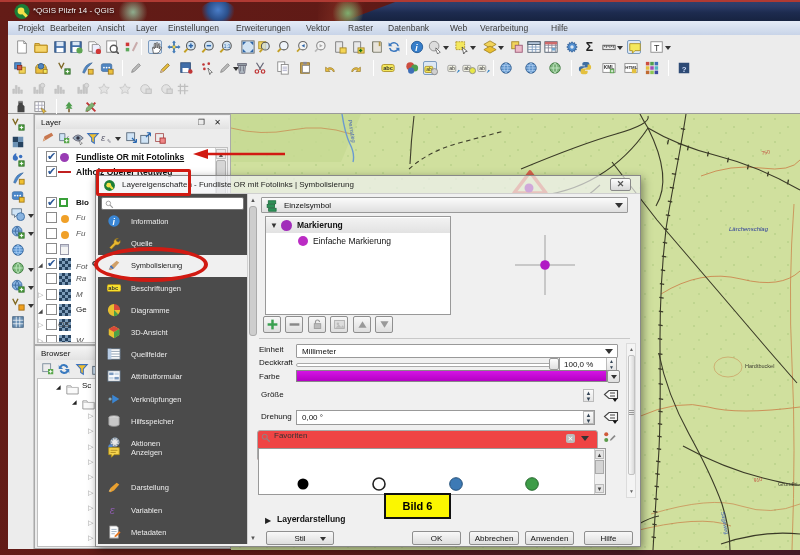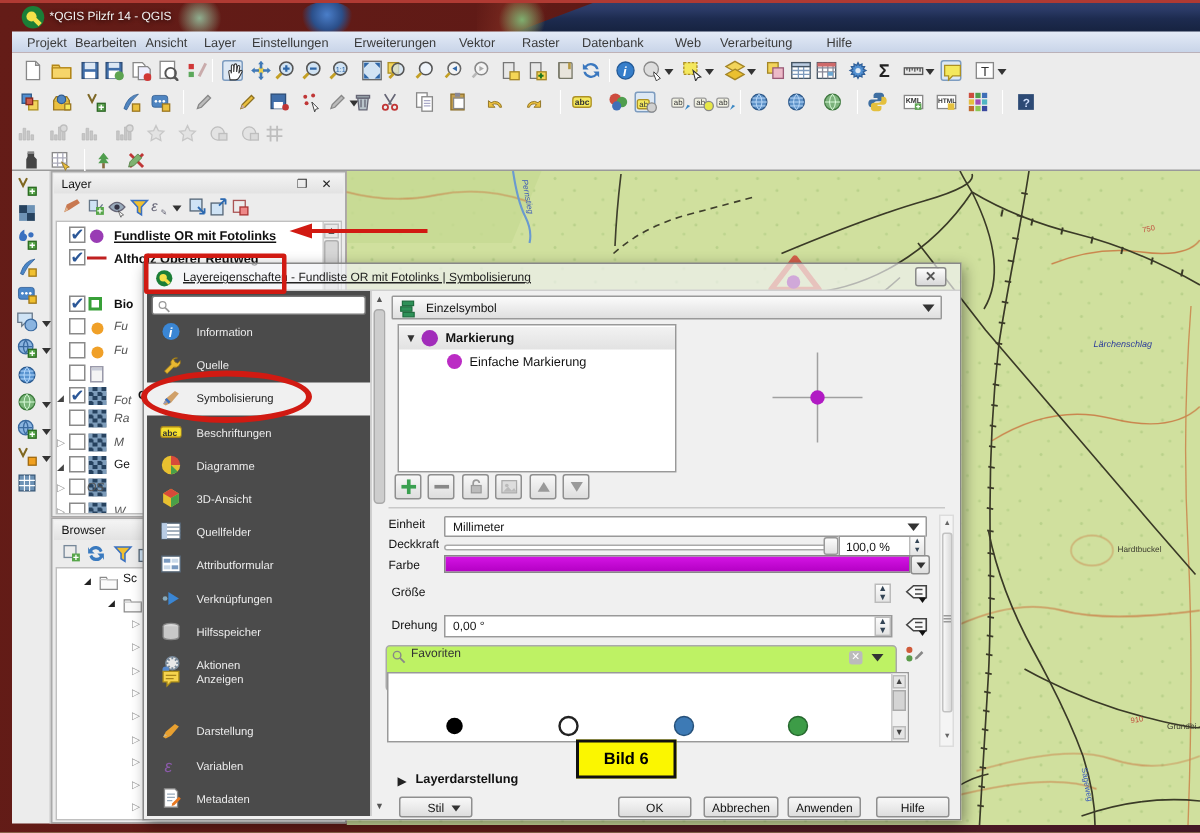--- a/index.html
+++ b/index.html
@@ -33,21 +33,21 @@
 #browsertb { position:absolute; left:2px; top:16px; height:15px; width:190px; }
 #browsertree { position:absolute; left:2px; top:32px; right:2px; bottom:1px; background:#fff; border:1px solid #c0c0c0; overflow:hidden; }
 .lrow { position:absolute; left:0; height:15px; font-size:8px; color:#111; white-space:nowrap; }
 .cb { position:absolute; width:11px; height:11px; top:1px; background:#fff; border:1px solid #8a8a8a; }
 .cb.on:before { content:"\2714"; position:absolute; left:0px; top:-2px; font-size:11px; color:#2b5797; }
 .exp { position:absolute; top:3px; width:8px; height:8px; font-size:8px; color:#444; }
 
 #map { left:231px; top:114px; width:569px; height:436px; }
 
 #dialog { left:95px; top:175px; width:546px; height:372px; background:transparent; border:1px solid #888; box-shadow:2px 3px 9px rgba(0,0,0,.42); }
-#dtitle { position:absolute; left:0; top:0; width:100%; height:18px; background:rgba(240,241,244,.68); border-bottom:1px solid #cfcfcf; font-size:8px; color:#222; line-height:18px;text-decoration:underline; }
+#dtitle { position:absolute; left:0; top:0; width:100%; height:18px; background:rgba(240,241,244,.68); border-bottom:1px solid #cfcfcf; font-size:8px; color:#222; line-height:18px; }
 #dclose { position:absolute; right:9px; top:2px; width:21px; height:13px; background:linear-gradient(#fdfdfd,#d8d8d8); border:1px solid #8a8a8a; border-radius:2px; color:#555; font-size:9px; line-height:11px; text-align:center; font-weight:bold; }
 #dsidebar { position:absolute; left:2px; top:18px; width:149px; bottom:2px; background:#4b4b4b; }
 #dsearch { position:absolute; left:3px; top:3px; width:143px; height:13px; background:#fff; border:1px solid #777; border-radius:2px; color:#999; font-size:9px; line-height:12px; padding-left:14px; }
 #dsbar { position:absolute; left:151px; top:18px; width:10px; bottom:2px; background:#f0f0f0; border-left:1px solid #d0d0d0; }
 .ditem { position:absolute; left:0; width:100%; height:22px; color:#ececec; font-size:7.5px; line-height:22px; }
 .ditem .txt { position:absolute; left:33px; }
 .ditem.sel { background:#f0f0f0; color:#222; }
 .dicon { position:absolute; left:9px; top:3px; width:16px; height:16px; }
 #dcontent { position:absolute; left:161px; top:18px; right:2px; bottom:2px; background:#f0f0f0; }
 .combo { position:absolute; background:#fff; border:1px solid #999; border-radius:1px; font-size:8px; color:#111; }
@@ -965,21 +965,21 @@
           <path d="M9.5 11.5h5L12 15z" fill="#111"></path>
         </svg></div>
       <div class="lbl" style="left: 4px; top: 218px;">Drehung</div>
       <div style="position: absolute; left: 39px; top: 216px; width: 299px; height: 15px; background: rgb(255, 255, 255); border: 1px solid rgb(153, 153, 153); font-size: 8px; color: rgb(17, 17, 17); line-height: 14px;"><span style="margin-left:5px">0,00 °</span></div>
       <div style="position: absolute; left: 326px; top: 217px; width: 11px; height: 13px; font-size: 6px; color: rgb(51, 68, 85); text-align: center; line-height: 6px; background: linear-gradient(rgb(252, 252, 252), rgb(228, 228, 228)); border: 1px solid rgb(187, 187, 187);">▲<br>▼</div>
       <div style="position: absolute; left: 346px; top: 215px; width: 16px; height: 16px;"><svg width="16" height="16" viewBox="0 0 16 16">
           <path d="M1.5 7.5l4.5-4h8.5v8H6z" fill="#f8f8f8" stroke="#444" stroke-width="1.1"></path>
           <path d="M7 6h5M7 9h5" stroke="#444"></path>
           <path d="M9.5 11.5h5L12 15z" fill="#111"></path>
         </svg></div>
-      <div style="position: absolute; left: 0px; top: 236px; width: 341px; height: 31px; background: #bef264; border: 1px solid rgb(170, 170, 170); border-radius: 3px; font-size: 8px; color: rgb(51, 51, 51);"><span style="margin-left:16px">Favoriten</span><svg width="10" height="10" viewBox="0 0 16 16" style="position:absolute;left:3px;top:2px">
+      <div style="position: absolute; left: 0px; top: 236px; width: 341px; height: 31px; background: #ef4444; border: 1px solid rgb(170, 170, 170); border-radius: 3px; font-size: 8px; color: rgb(51, 51, 51);"><span style="margin-left:16px">Favoriten</span><svg width="10" height="10" viewBox="0 0 16 16" style="position:absolute;left:3px;top:2px">
           <circle cx="6" cy="6" r="4" fill="none" stroke="#888" stroke-width="1.5"></circle>
           <line x1="9" y1="9" x2="14" y2="14" stroke="#888" stroke-width="2"></line>
         </svg><div style="position: absolute; right: 22px; top: 3px; width: 9px; height: 9px; background: rgb(187, 187, 187); border-radius: 2px; color: rgb(255, 255, 255); font-size: 7px; text-align: center; line-height: 9px;">✕</div><div style="position: absolute; right: 8px; top: 5px; width: 0px; height: 0px; border-left: 4px solid transparent; border-right: 4px solid transparent; border-top: 5px solid rgb(51, 51, 51);"></div></div>
       <div style="position: absolute; left: 346px; top: 236px; width: 14px; height: 14px;"><svg width="13" height="13" viewBox="0 0 16 16">
           <circle cx="4" cy="4" r="2.5" fill="#d05a3a"></circle>
           <circle cx="4" cy="11" r="2.5" fill="#5a9a4a"></circle>
           <path d="M9 10l5-5 1.5 1.5-5 5-2 .5z" fill="#888"></path>
         </svg></div>
       <div style="position: absolute; left: 1px; top: 254px; width: 348px; height: 47px; background: rgb(255, 255, 255); border: 1px solid rgb(153, 153, 153);"><svg width="346" height="45">
           <circle cx="44" cy="35" r="5.5" fill="#000"></circle>
@@ -988,21 +988,21 @@
           <circle cx="273" cy="35" r="6.3" fill="#3d9c47" stroke="#26682e"></circle>
         </svg><div style="position: absolute; right: 0px; top: 0px; bottom: 0px; width: 11px; background: rgb(240, 240, 240); border-left: 1px solid rgb(204, 204, 204);"></div><div style="position: absolute; right: 1px; top: 1px; width: 9px; height: 9px; font-size: 6px; color: rgb(68, 68, 68); text-align: center; line-height: 9px; background: rgb(228, 228, 228); border: 1px solid rgb(187, 187, 187);">▲</div><div style="position: absolute; right: 1px; top: 11px; width: 9px; height: 14px; background: rgb(212, 212, 212); border: 1px solid rgb(170, 170, 170);"></div><div style="position: absolute; right: 1px; bottom: 1px; width: 9px; height: 9px; font-size: 6px; color: rgb(68, 68, 68); text-align: center; line-height: 9px; background: rgb(228, 228, 228); border: 1px solid rgb(187, 187, 187);">▼</div></div>
       <div style="position: absolute; left: 369px; top: 149px; width: 10px; height: 155px; background: rgb(244, 244, 244); border: 1px solid rgb(220, 220, 220);">
         <div style="position: absolute; left: 0px; top: 1px; width: 9px; height: 9px; font-size: 5px; color: rgb(102, 102, 102); text-align: center; line-height: 9px;">▲</div>
         <div style="position: absolute; left: 1px; top: 11px; width: 7px; height: 120px; background: linear-gradient(90deg, rgb(250, 250, 250), rgb(218, 218, 218)); border: 1px solid rgb(194, 194, 194); border-radius: 2px;"></div>
         <div style="position: absolute; left: 2px; top: 66px; width: 5px; height: 1px; background: rgb(154, 154, 154); box-shadow: rgb(154, 154, 154) 0px 2px 0px, rgb(154, 154, 154) 0px 4px 0px;"></div>
         <div style="position: absolute; left: 0px; bottom: 1px; width: 9px; height: 9px; font-size: 5px; color: rgb(102, 102, 102); text-align: center; line-height: 9px;">▼</div>
       </div>
       <div style="position: absolute; left: 8px; top: 322px; font-size: 8px; color: rgb(34, 34, 34);">▶</div>
       <div style="position: absolute; left: 20px; top: 320px; font-size: 8.5px; font-weight: bold; color: rgb(17, 17, 17);">Layerdarstellung</div>
-      <div class="btn" style="left: 9px; top: 337px; width: 49px; height: 14px; line-height: 13px;">Stil<div style="position: absolute; right: 7px; top: 5px; width: 0px; height: 0px; border-left: 3px solid transparent; border-right: 3px solid transparent; border-top: 4px solid rgb(51, 51, 51);"></div></div>
+      <div class="btn" style="left: 9px; top: 337px; width: 68px; height: 14px; line-height: 13px;">Stil<div style="position: absolute; right: 7px; top: 5px; width: 0px; height: 0px; border-left: 3px solid transparent; border-right: 3px solid transparent; border-top: 4px solid rgb(51, 51, 51);"></div></div>
       <div class="btn" style="left: 155px; top: 337px; width: 49px; height: 14px; line-height: 13px;">OK</div>
       <div class="btn" style="left: 212px; top: 337px; width: 50px; height: 14px; line-height: 13px;">Abbrechen</div>
       <div class="btn" style="left: 268px; top: 337px; width: 49px; height: 14px; line-height: 13px;">Anwenden</div>
       <div class="btn" style="left: 327px; top: 337px; width: 49px; height: 14px; line-height: 13px;">Hilfe</div>
     </div>
 </div>
 
 <div id="ann-rect" class="abs"></div>
 <div id="ann-ellipse" class="abs"></div>
 <svg class="abs" style="left:192px;top:147px;z-index:60" width="95" height="14" viewBox="0 0 95 14">

